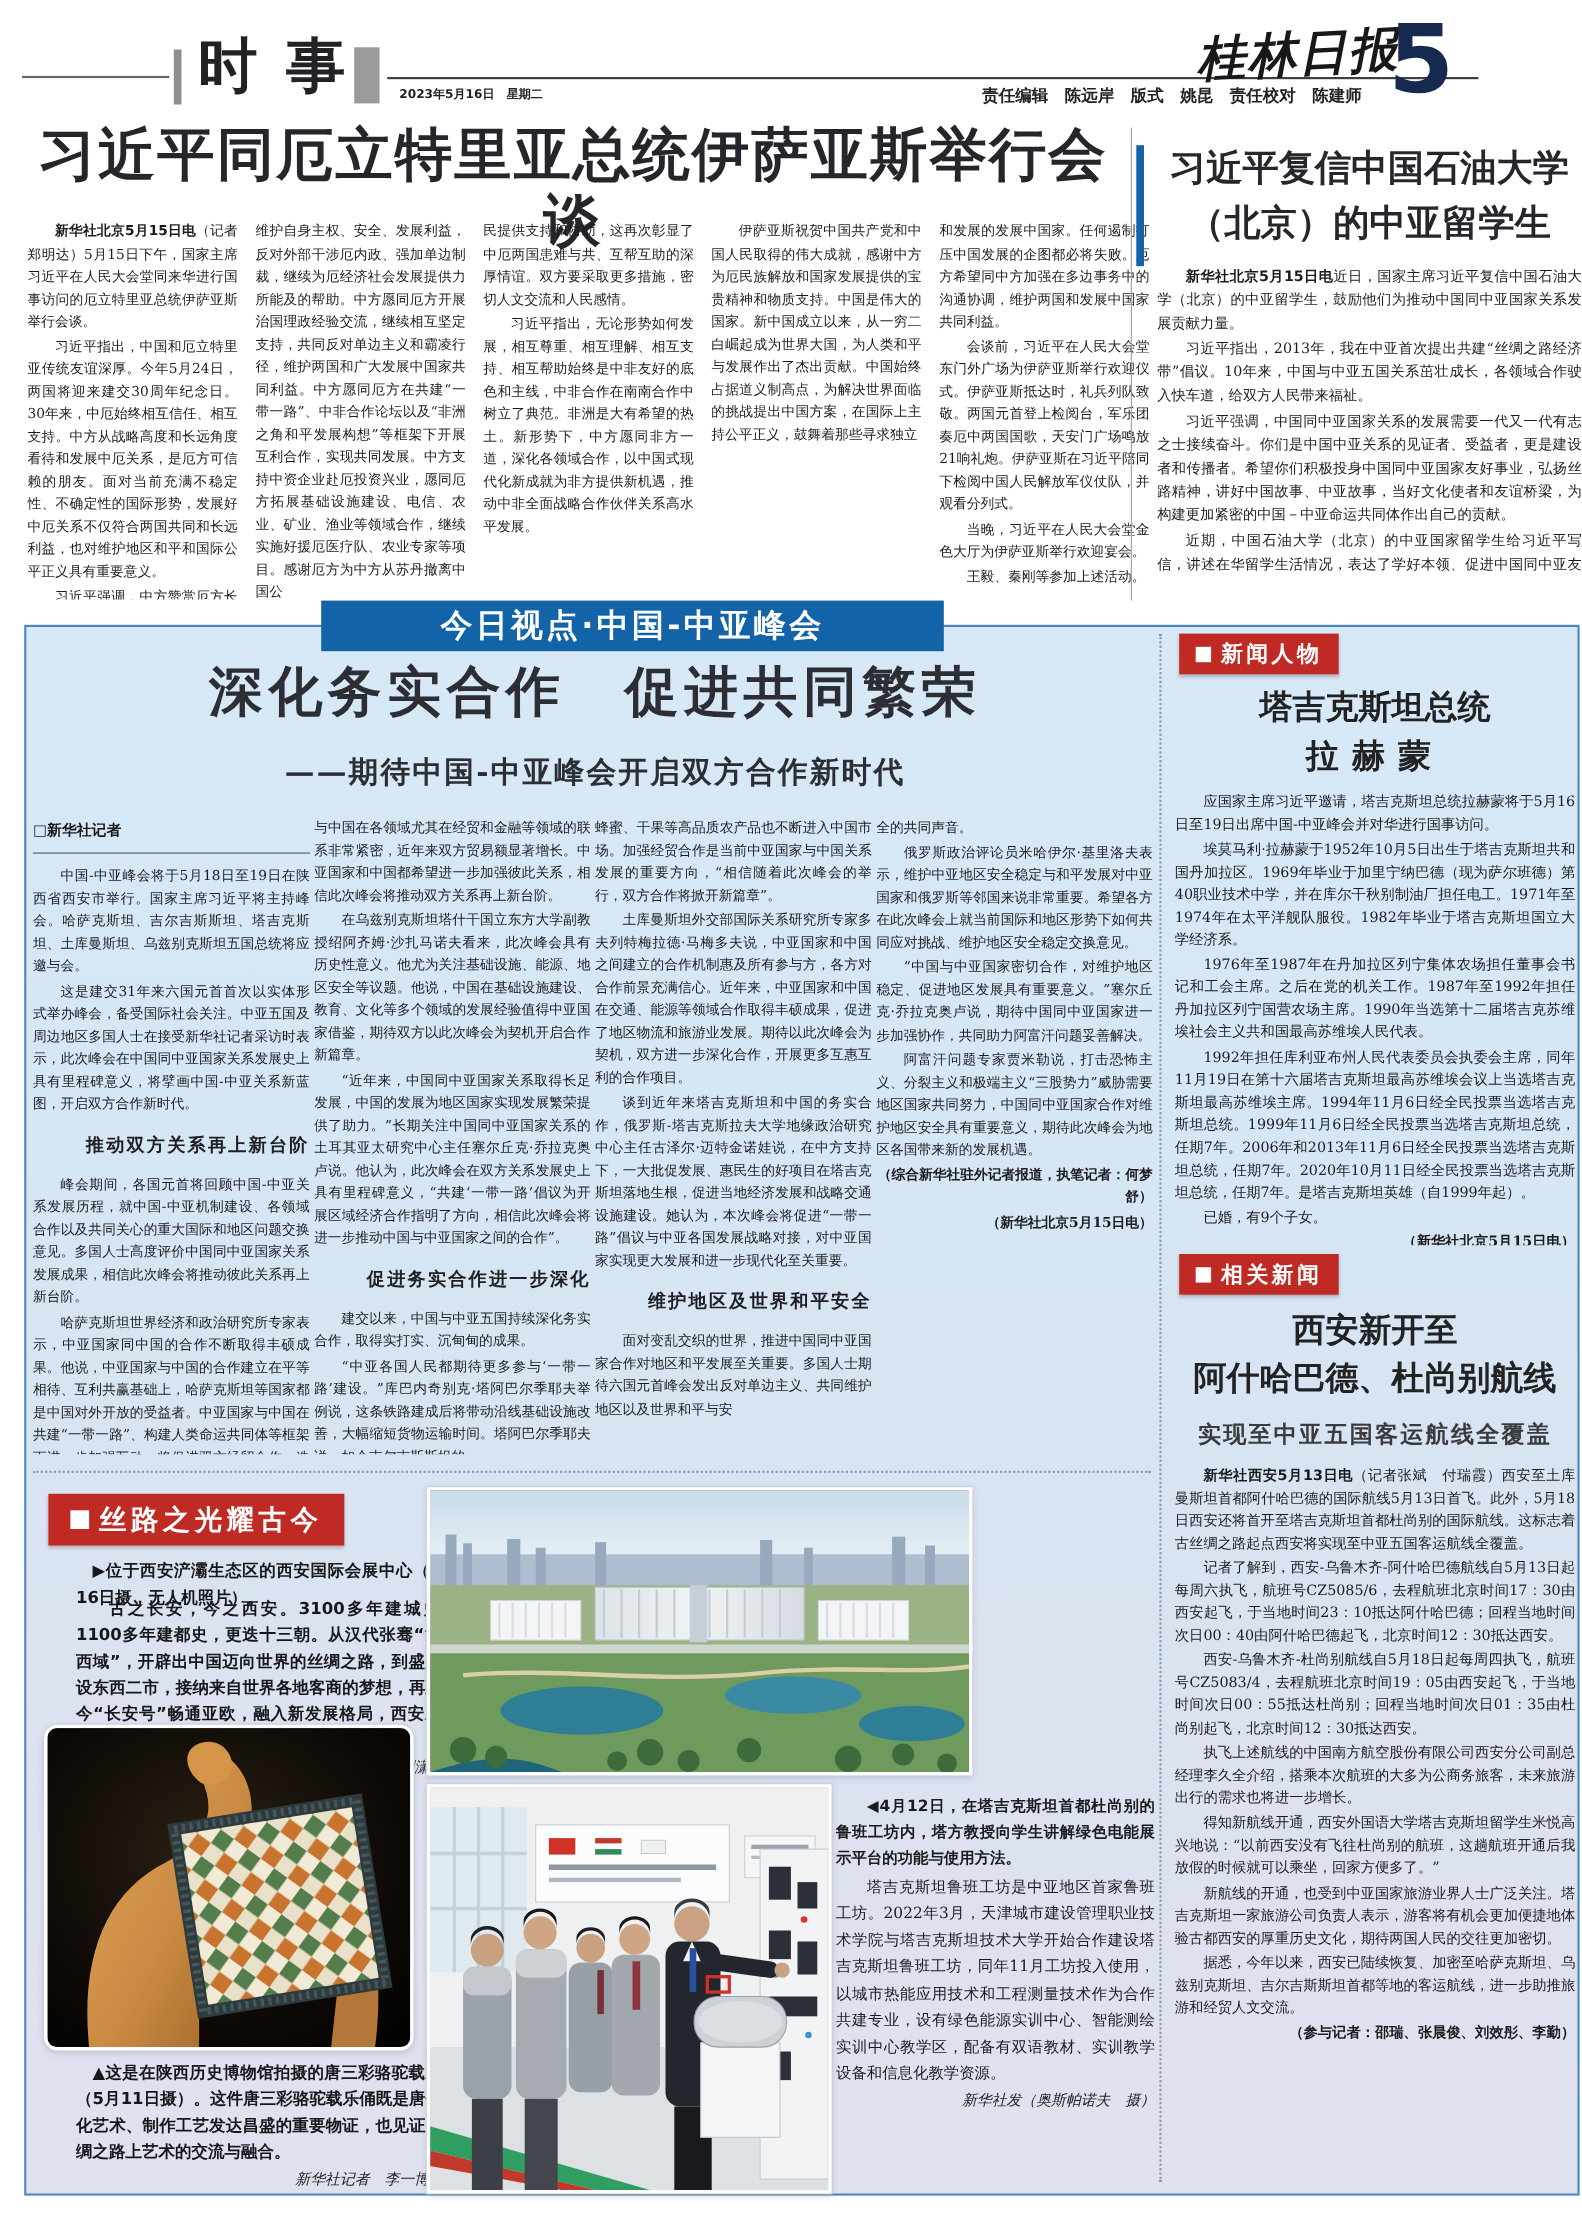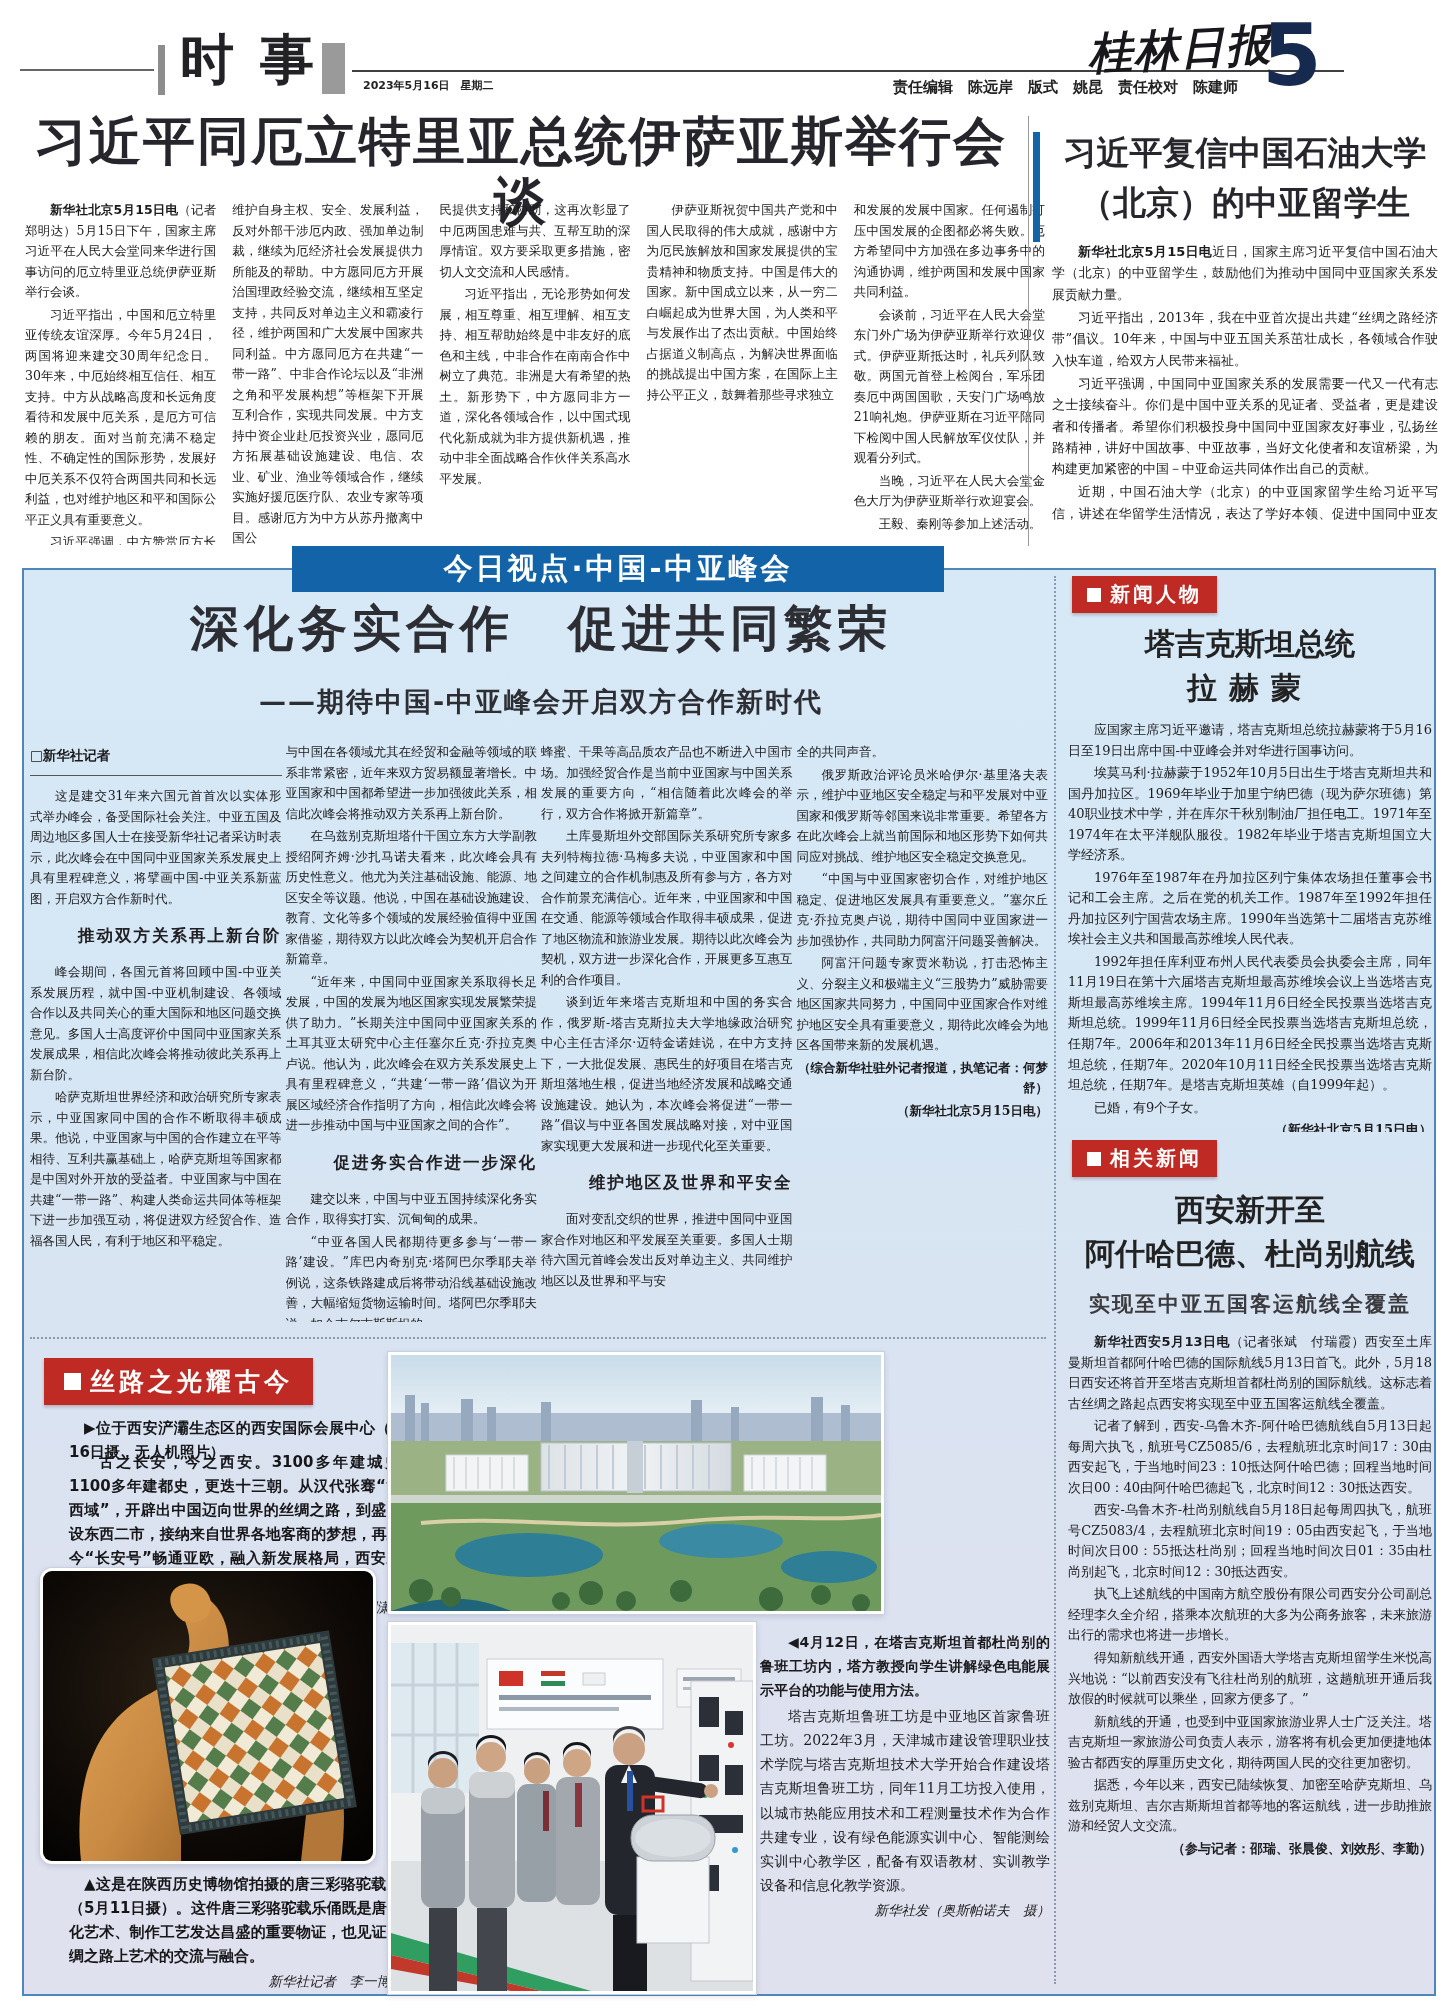--- a/index.html
+++ b/index.html
@@ -122,27 +122,28 @@
   </div>
   <div class="body-txt" style="margin-top:14px;font-size:13px;height:280px;overflow:hidden;">
       <p class="lead"><b>新华社北京5月15日电</b>近日，国家主席习近平复信中国石油大学（北京）的中亚留学生，鼓励他们为推动中国同中亚国家关系发展贡献力量。</p>
       <p class="">习近平指出，2013年，我在中亚首次提出共建“丝绸之路经济带”倡议。10年来，中国与中亚五国关系茁壮成长，各领域合作驶入快车道，给双方人民带来福祉。</p>
       <p class="">习近平强调，中国同中亚国家关系的发展需要一代又一代有志之士接续奋斗。你们是中国中亚关系的见证者、受益者，更是建设者和传播者。希望你们积极投身中国同中亚国家友好事业，弘扬丝路精神，讲好中国故事、中亚故事，当好文化使者和友谊桥梁，为构建更加紧密的中国－中亚命运共同体作出自己的贡献。</p>
       <p class="">近期，中国石油大学（北京）的中亚国家留学生给习近平写信，讲述在华留学生活情况，表达了学好本领、促进中国同中亚友好合作的意愿。</p>
     </div>
 </div>
 
 <div class="abs bigbox" style="left:22px;top:568px;width:1410px;height:1424px;"></div>
-<div class="abs banner" style="left:292px;top:546px;width:652px;height:46px;">今日视点·中国-中亚峰会</div>
+<div class="abs banner" style="left:292px;top:546px;width:566px;height:46px;">今日视点·中国-中亚峰会</div>
 <div class="abs feature-title" style="left:30px;top:596px;width:1022px;">深化务实合作　促进共同繁荣</div>
 <div class="abs feature-sub" style="left:30px;top:684px;width:1022px;">——期待中国-中亚峰会开启双方合作新时代</div>
 
 <div class="abs cols body-txt" style="left:30px;top:742px;width:1018px;height:580px;gap:4px;">
   <div class="col">
       <p class="byline">□新华社记者</p>
+      <p class="">中国-中亚峰会将于5月18日至19日在陕西省西安市举行。国家主席习近平将主持峰会。哈萨克斯坦、吉尔吉斯斯坦、塔吉克斯坦、土库曼斯坦、乌兹别克斯坦五国总统将应邀与会。</p>
       <p class="">这是建交31年来六国元首首次以实体形式举办峰会，备受国际社会关注。中亚五国及周边地区多国人士在接受新华社记者采访时表示，此次峰会在中国同中亚国家关系发展史上具有里程碑意义，将擘画中国-中亚关系新蓝图，开启双方合作新时代。</p>
       <h4 class="col-subhead">推动双方关系再上新台阶</h4>
       <p class="">峰会期间，各国元首将回顾中国-中亚关系发展历程，就中国-中亚机制建设、各领域合作以及共同关心的重大国际和地区问题交换意见。多国人士高度评价中国同中亚国家关系发展成果，相信此次峰会将推动彼此关系再上新台阶。</p>
       <p class="">哈萨克斯坦世界经济和政治研究所专家表示，中亚国家同中国的合作不断取得丰硕成果。他说，中亚国家与中国的合作建立在平等相待、互利共赢基础上，哈萨克斯坦等国家都是中国对外开放的受益者。中亚国家与中国在共建“一带一路”、构建人类命运共同体等框架下进一步加强互动，将促进双方经贸合作、造福各国人民，有利于地区和平稳定。</p>
     </div>
   <div class="col">
       <p class="cont">与中国在各领域尤其在经贸和金融等领域的联系非常紧密，近年来双方贸易额显著增长。中亚国家和中国都希望进一步加强彼此关系，相信此次峰会将推动双方关系再上新台阶。</p>
       <p class="">在乌兹别克斯坦塔什干国立东方大学副教授绍阿齐姆·沙扎马诺夫看来，此次峰会具有历史性意义。他尤为关注基础设施、能源、地区安全等议题。他说，中国在基础设施建设、教育、文化等多个领域的发展经验值得中亚国家借鉴，期待双方以此次峰会为契机开启合作新篇章。</p>
       <p class="">“近年来，中国同中亚国家关系取得长足发展，中国的发展为地区国家实现发展繁荣提供了助力。”长期关注中国同中亚国家关系的土耳其亚太研究中心主任塞尔丘克·乔拉克奥卢说。他认为，此次峰会在双方关系发展史上具有里程碑意义，“共建‘一带一路’倡议为开展区域经济合作指明了方向，相信此次峰会将进一步推动中国与中亚国家之间的合作”。</p>
       <h4 class="col-subhead">促进务实合作进一步深化</h4>

